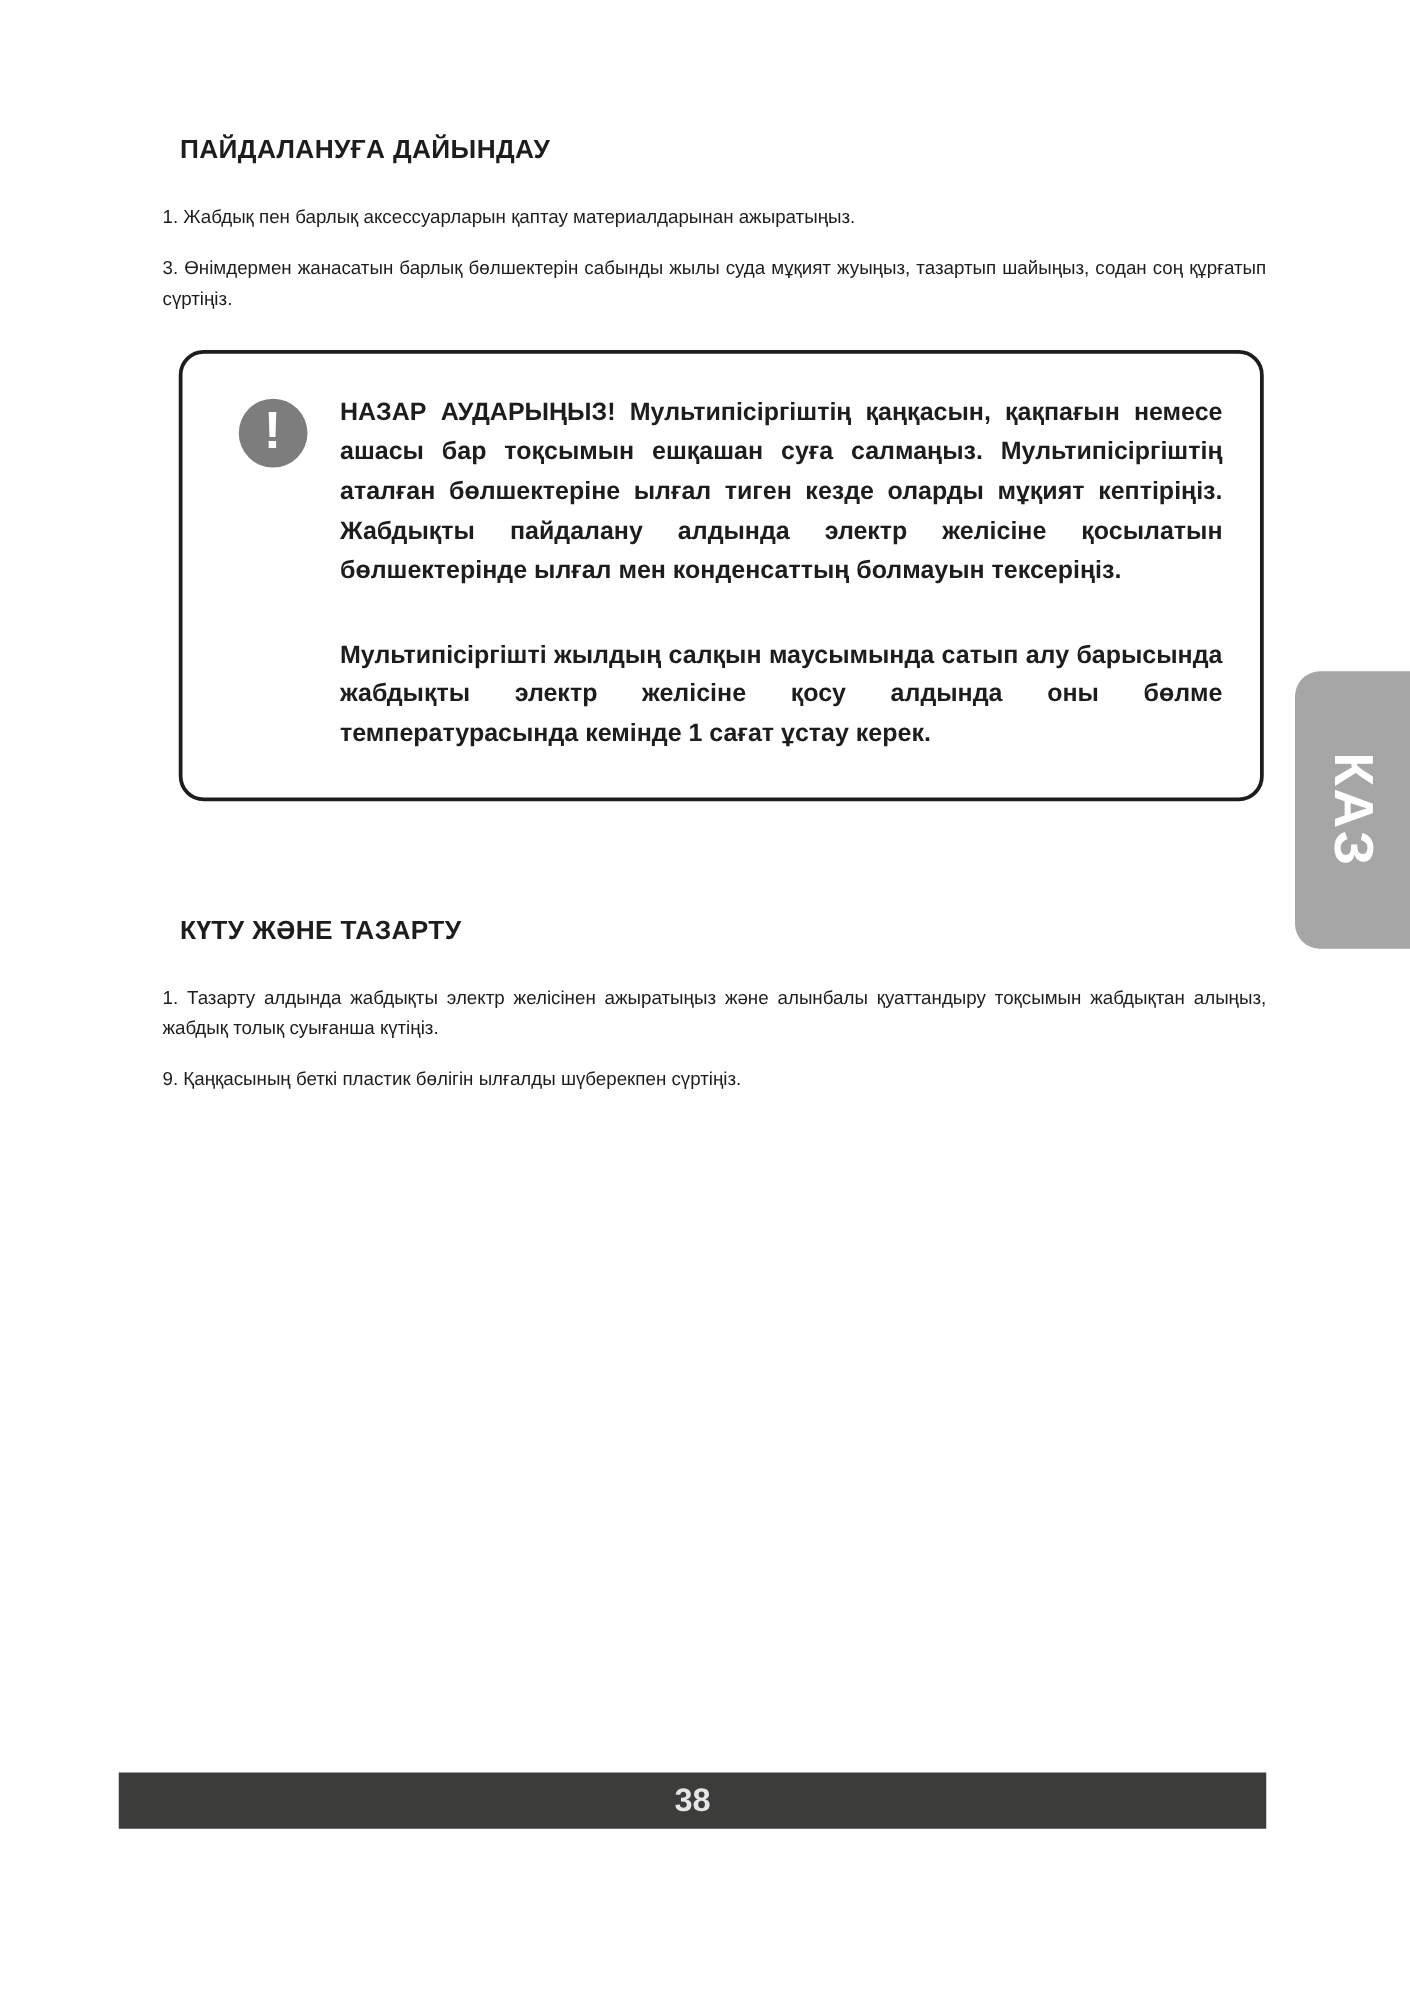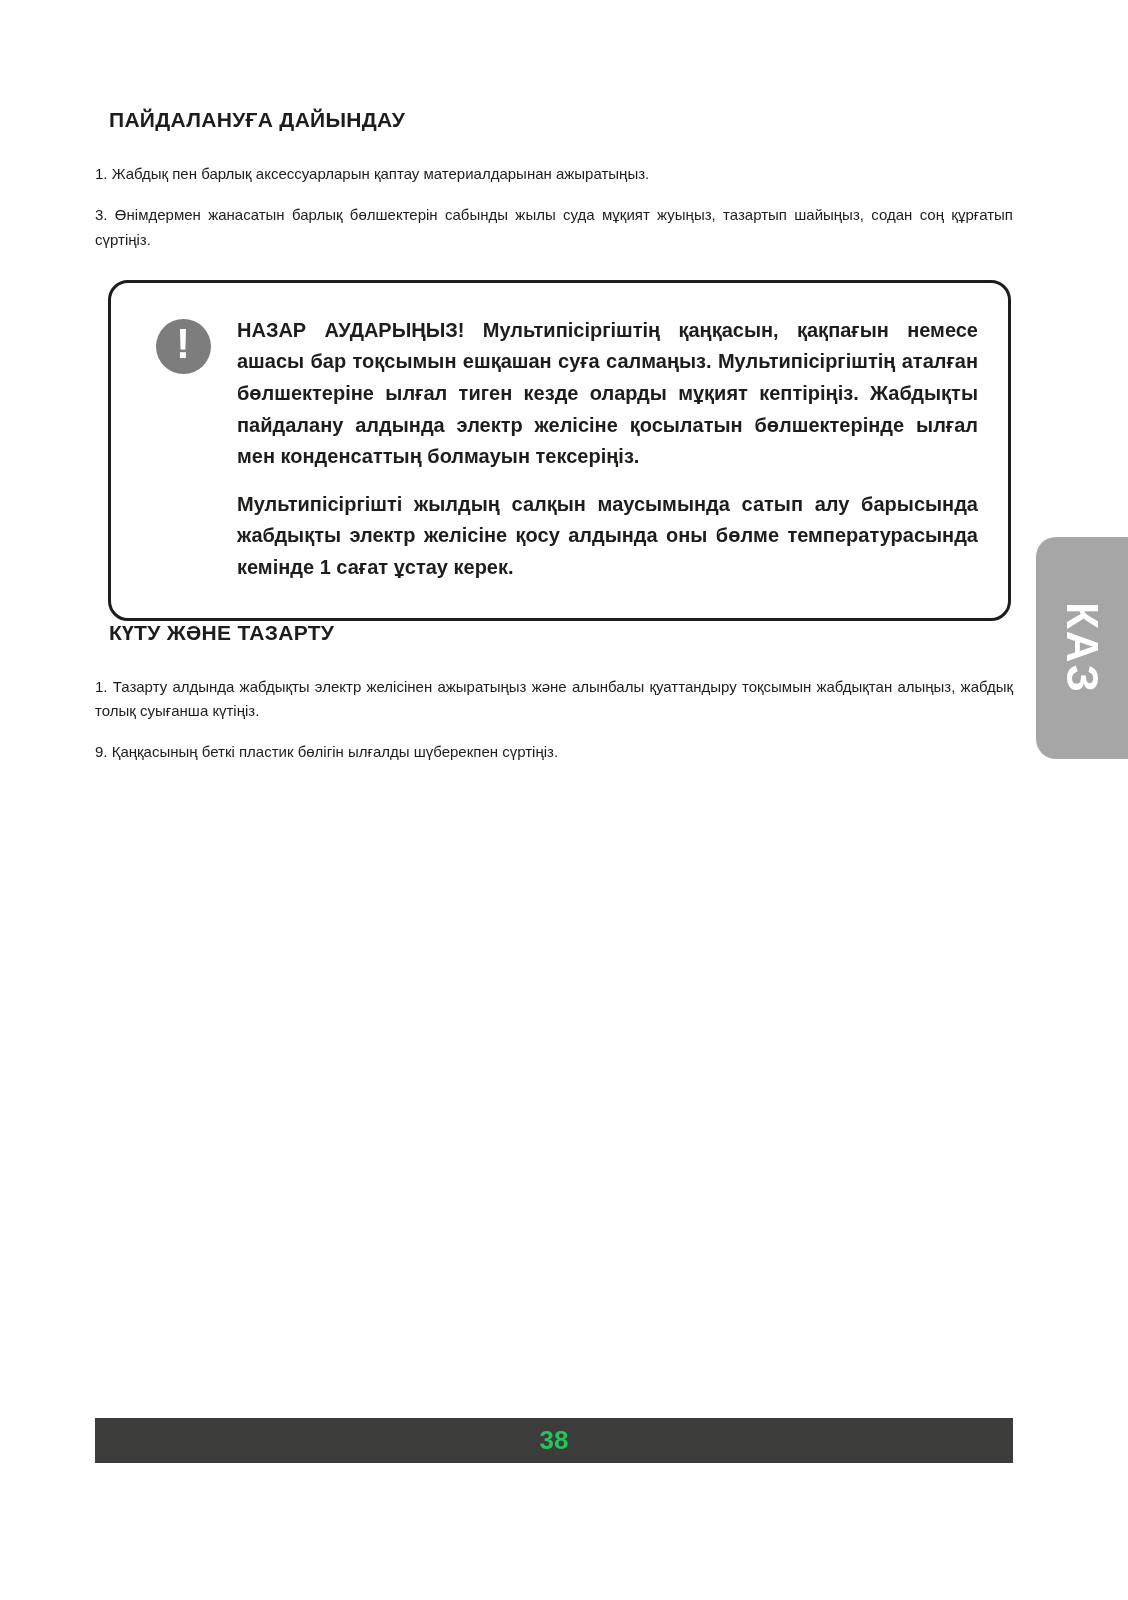--- a/index.html
+++ b/index.html
@@ -8,20 +8,21 @@
     background: #ffffff;
     font-family: "Liberation Sans", sans-serif;
     color: #1d1d1b;
   }
   .page {
     position: relative;
     width: 1128px;
     height: 1600px;
     background: #ffffff;
     overflow: hidden;
+    padding-left: 35px;
   }
   .content {
     padding: 108px 115px 0 95px;
   }
   .section-title {
     font-size: 21px;
     font-weight: 700;
     letter-spacing: 0.3px;
     padding-left: 14px;
     margin-bottom: 30px;
@@ -63,30 +64,31 @@
   .warning-text {
     flex: 1;
   }
   .warning-text p {
     font-size: 20px;
     font-weight: 700;
     line-height: 1.58;
     text-align: justify;
   }
   .warning-text p + p {
-    margin-top: 16px;
+    margin-top: 36px;
   }
   .item-5 {
     margin: 58px 4px 0 14px;
     font-size: 20px;
     line-height: 1.92;
     text-align: justify;
     text-indent: 38px;
   }
   .section-2-title {
+    margin-top: 92px;
   }
   .lang-tab {
     position: absolute;
     right: 0;
     top: 537px;
     width: 92px;
     height: 222px;
     background: #a6a6a6;
     border-radius: 20px 0 0 20px;
     display: flex;
@@ -102,21 +104,21 @@
     letter-spacing: 2px;
     white-space: nowrap;
   }
   .footer-bar {
     position: absolute;
     left: 95px;
     top: 1418px;
     width: 918px;
     height: 45px;
     background: #3c3c3b;
-    color: #22c55e;
+    color: #e5e5e5;
     display: flex;
     align-items: center;
     justify-content: center;
     font-size: 26px;
     font-weight: 700;
   }
 </style>
 </head>
 <body>
 

